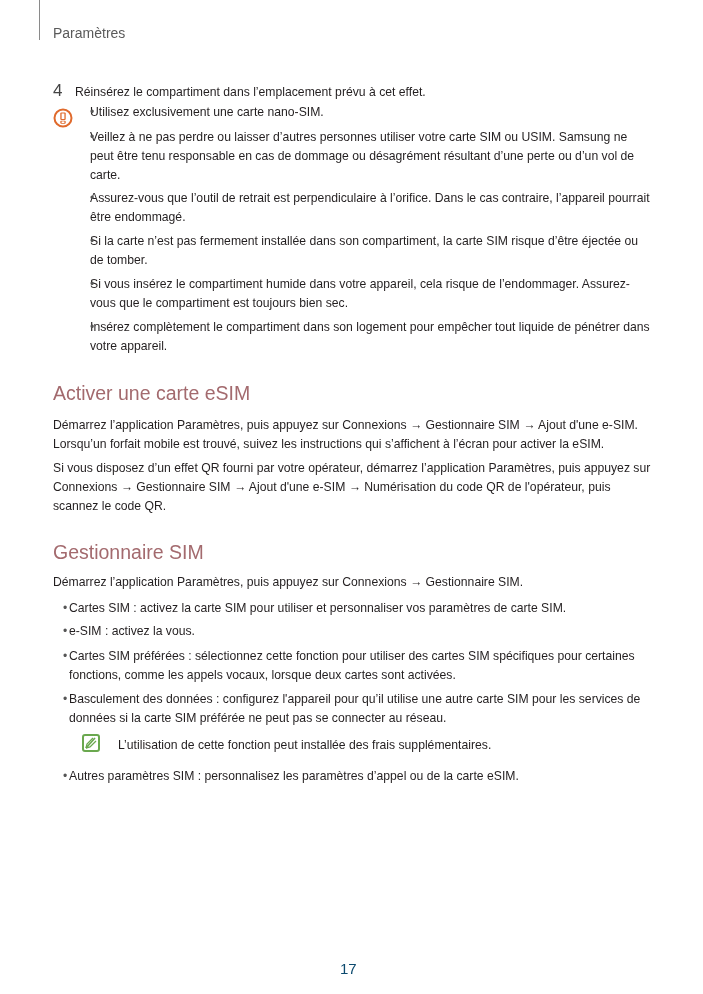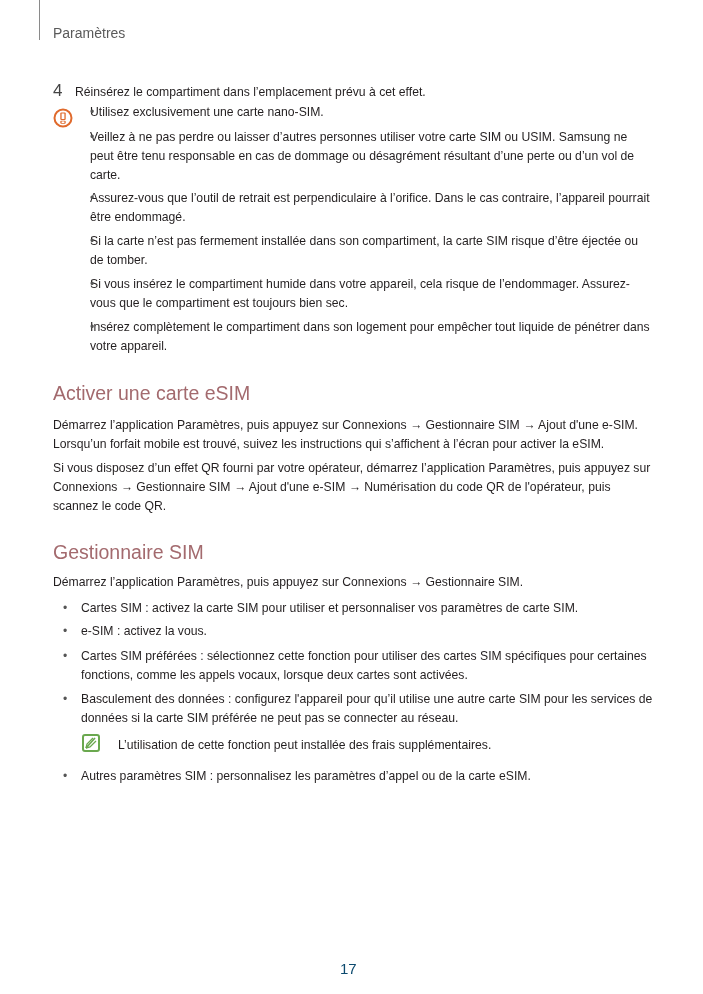--- a/index.html
+++ b/index.html
@@ -14,21 +14,21 @@
   .step .stxt { position:absolute; left:22px; top:0; white-space:nowrap; }
   .warn-icon { left:53px; top:108px; width:20px; height:20px; }
   .bl { position:absolute; left:90px; width:560px; }
   .bl .dot { position:absolute; left:0; top:0; color:#555; }
   .bl .bt { margin-left:0; display:block; }
   .h2 { font-size:19.5px; color:#a36a6e; font-weight:normal; left:53px; }
   .para { left:53px; width:600px; }
   b { font-weight:normal; }
   .bl2 { position:absolute; left:63px; width:595px; }
   .bl2 .dot { position:absolute; left:0; top:0; color:#555; }
-  .bl2 .bt { margin-left:18px; display:block; }
+  .bl2 .bt { margin-left:6px; display:block; }
   .note-icon { left:82px; top:734px; width:18px; height:18px; }
   .note-text { left:118px; top:736px; white-space:nowrap; }
   .pageno { left:340px; top:960px; font-size:15px; color:#0c4a6e; }
 </style>
 </head>
 <body>
 
 <div class="vline"></div>
 <div class="header">Paramètres</div>
 

